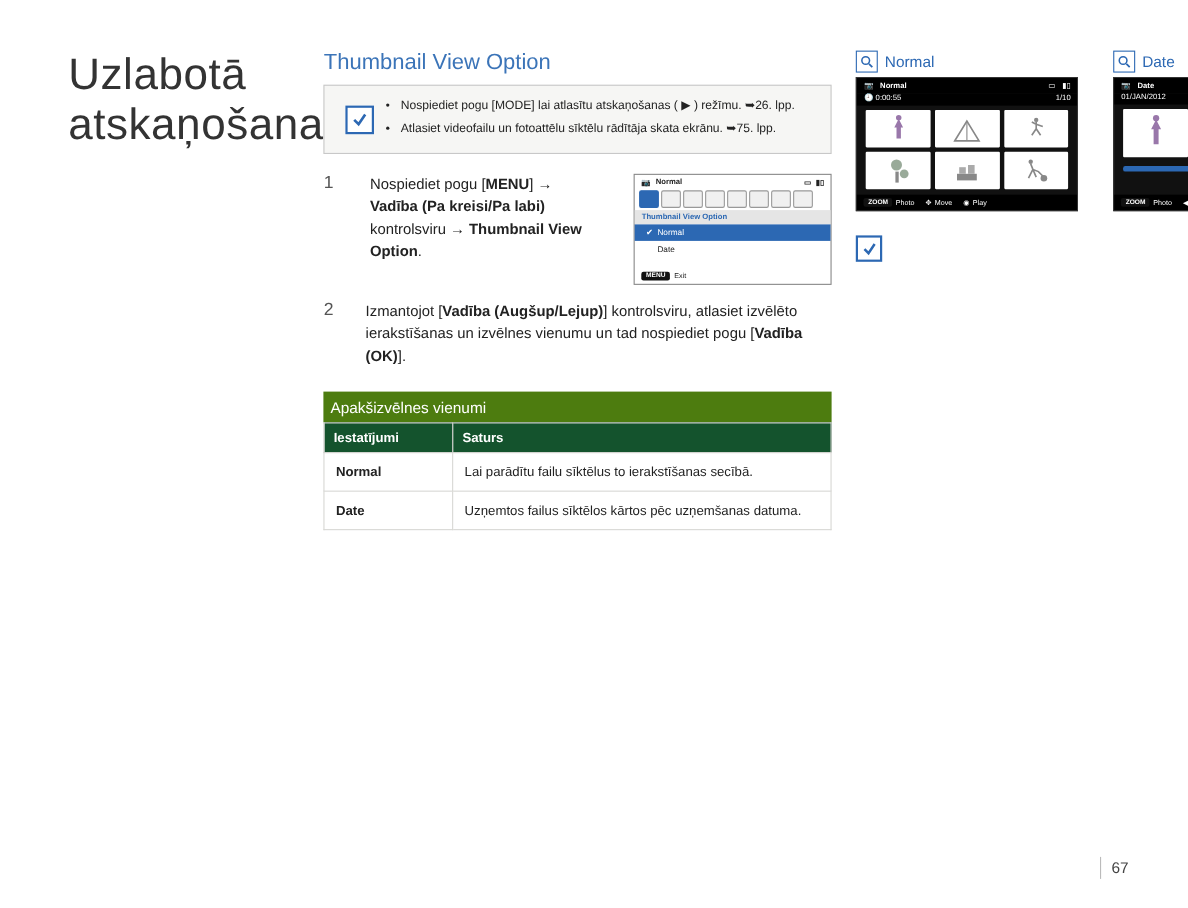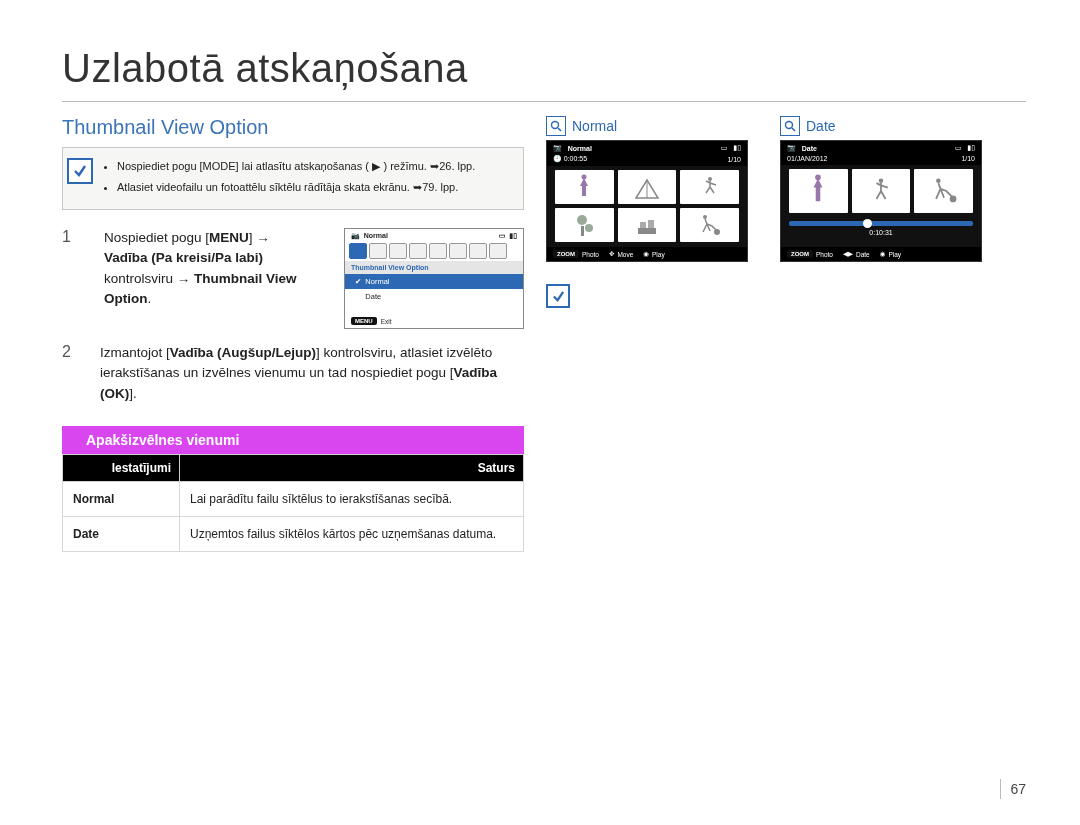--- a/index.html
+++ b/index.html
@@ -7,21 +7,21 @@
     font-family: Arial, Helvetica, sans-serif;
     background: #fff;
     color: #222;
     width: 1080px;
     height: 825px;
     position: relative;
   }
   .page {
     padding: 46px 54px 0 62px;
     display: flex;
-    flex-direction: column;
+    flex-direction: row;
   }
   h1 {
     font-size: 40px;
     font-weight: 300;
     margin: 0 0 4px 0;
     color: #333;
     letter-spacing: 0.5px;
   }
   .rule {
     border-top: 1px solid #bbb;
@@ -43,25 +43,25 @@
     color: #3b74b8;
     margin: 0 0 8px 0;
   }
   p.intro {
     font-size: 13.5px;
     line-height: 1.45;
     margin: 0 0 14px 0;
   }
   .hintbox {
     display: flex;
-    align-items: flex-start;
+    align-items: center;
     gap: 10px;
     border: 1px solid #c8c8c8;
     background: #f6f6f4;
-    padding: 10px 4px;
+    padding: 10px 19px;
     margin-bottom: 18px;
   }
   .hint-ico {
     width: 22px; height: 22px;
     border: 2px solid #2c68b3;
     background: #fff;
     display: flex;
     align-items: center; justify-content: center;
     flex: 0 0 22px;
   }
@@ -149,38 +149,38 @@
   }
   .badge {
     display:inline-block;
     background:#111; color:#fff;
     border-radius:2px;
     padding:1px 4px;
     font-size:6px;
     font-weight:bold;
   }
   h3.bar {
-    background:#d946ef;
+    background:#4d7c0f;
     color:#fff;
     font-size:14px;
-    font-weight:bold;
-    padding:6px 24px;
+    font-weight:normal;
+    padding:6px 6px;
     margin: 22px 0 0 0;
   }
   table.sub {
     border-collapse: collapse;
     width:100%;
     margin-top:0;
   }
   table.sub th {
-    background:#000000;
+    background:#14532d;
     color:#fff;
     font-weight:bold;
     font-size:12px;
-    text-align:right;
+    text-align:left;
     padding:6px 8px;
     border:1px solid #d0d0cc;
   }
   table.sub td {
     font-size:12px;
     padding:10px 10px;
     border:1px solid #d8d8d4;
     vertical-align:top;
   }
   
@@ -291,21 +291,21 @@
       <h2>Thumbnail View Option</h2>
 
       <div class="hintbox">
         <div class="hint-ico">
           <svg width="14" height="14" viewBox="0 0 14 14">
               <polyline points="2,7 6,11 12,2" fill="none" stroke="#2c68b3" stroke-width="2.4"></polyline>
             </svg>
         </div>
         <ul class="hint-list">
           <li>Nospiediet pogu [MODE] lai atlasītu atskaņošanas ( ▶ ) režīmu. ➥26. lpp.</li>
-          <li>Atlasiet videofailu un fotoattēlu sīktēlu rādītāja skata ekrānu. ➥79. lpp.</li>
+          <li>Atlasiet videofailu un fotoattēlu sīktēlu rādītāja skata ekrānu. ➥75. lpp.</li>
         </ul>
       </div>
 
       <div class="steps">
         <div class="step step1-row">
           <div class="stepnum">1</div>
           <div class="steptxt" style="flex:1">
             <span>Nospiediet pogu [</span><span class="strong">MENU</span><span>] → </span><br>
             <span class="strong">Vadība (Pa kreisi/Pa labi)</span><span> kontrolsviru → </span><span class="strong">Thumbnail View Option</span><span>.</span>
           </div>

